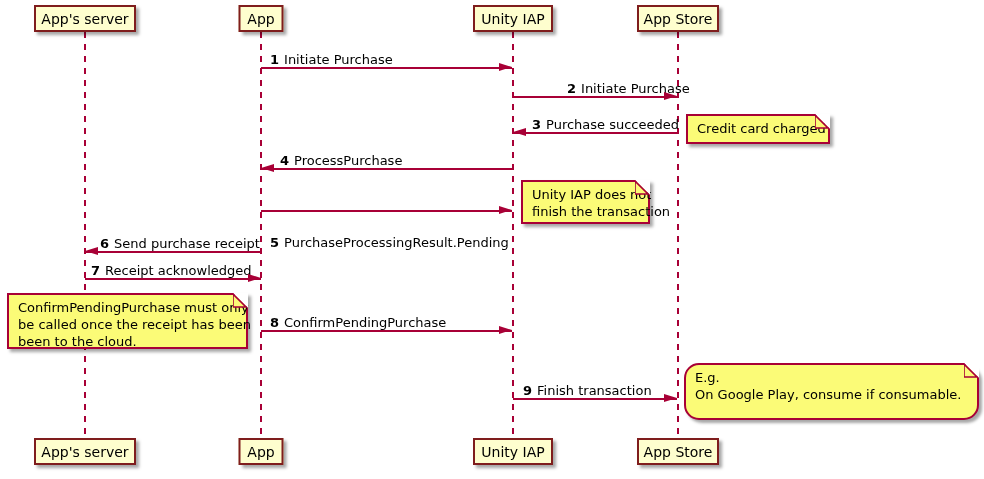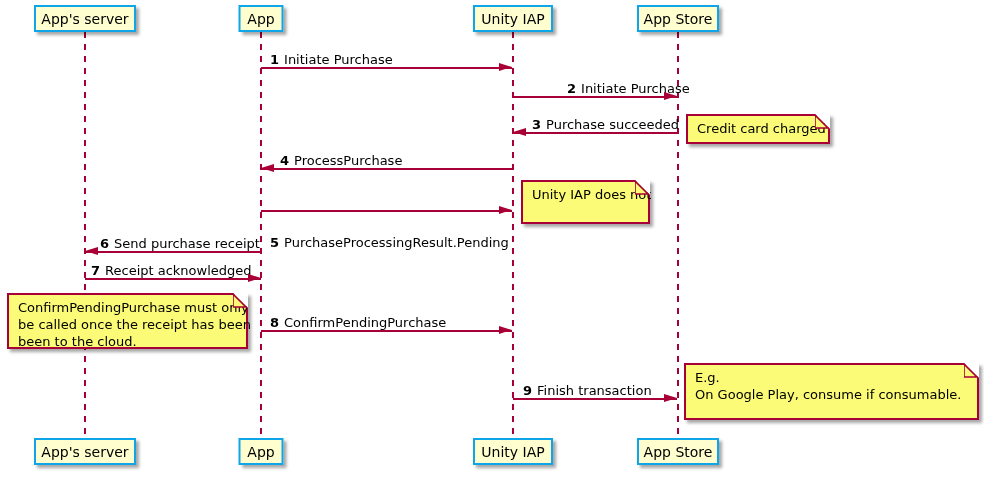--- a/index.html
+++ b/index.html
@@ -6,21 +6,21 @@
   #canvas{
     position:relative;width:984px;height:479px;background:#ffffff;overflow:hidden;
     font-family:"DejaVu Sans","Liberation Sans",sans-serif;color:#000;
   }
   .lifeline{
     position:absolute;width:2px;top:32px;height:406px;
     background-image:repeating-linear-gradient(to bottom,#A80036 0 6px,transparent 6px 12px);
   }
   .participant{
     position:absolute;height:27px;transform:translateX(-50%);
-    background:#FEFECE;border:2px solid #0ea5e9;box-sizing:border-box;
+    background:#FEFECE;border:2px solid #7f1d1d;box-sizing:border-box;
     box-shadow:3px 3px 3px rgba(0,0,0,0.35);
     display:flex;align-items:center;justify-content:center;
     font-size:14px;white-space:nowrap;z-index:3;
   }
   .msg-label{
     position:absolute;font-size:13px;line-height:16px;height:16px;white-space:nowrap;z-index:2;
   }
   .msg-label .num{font-weight:bold;}
   .msg-label .txt{margin-left:5px;}
   .msg-line{
@@ -140,33 +140,34 @@
     </svg>
     <div>Credit card charged</div>
   </div>
 
   <div class="note" style="left:521px;top:180px;width:129px;height:44px;">
     <svg class="fold" width="15" height="15">
       <polygon points="0,0 15,0 15,15" fill="#ffffff"></polygon>
       <path d="M0,1 L13,14 L0,14 Z" fill="#FBFB77" stroke="#A80036" stroke-width="1.6"></path>
     </svg>
     <div>Unity IAP does not</div>
+    <div>finish the transaction</div>
   </div>
 
   <div class="note" style="left:7px;top:293px;width:241px;height:56px;">
     <svg class="fold" width="15" height="15">
       <polygon points="0,0 15,0 15,15" fill="#ffffff"></polygon>
       <path d="M0,1 L13,14 L0,14 Z" fill="#FBFB77" stroke="#A80036" stroke-width="1.6"></path>
     </svg>
     <div>ConfirmPendingPurchase must only</div>
     <div>be called once the receipt has been</div>
     <div>been to the cloud.</div>
   </div>
 
-  <div class="note" style="left:684px;top:363px;width:295px;height:57px;">
+  <div class="note" style="left:684px;top:363px;width:295px;height:57px;border-radius:15px;">
     <svg class="fold" width="15" height="15">
       <polygon points="0,0 15,0 15,15" fill="#ffffff"></polygon>
       <path d="M0,1 L13,14 L0,14 Z" fill="#FBFB77" stroke="#A80036" stroke-width="1.6"></path>
     </svg>
     <div>E.g.</div>
     <div>On Google Play, consume if consumable.</div>
   </div>
 
 </div>
 

